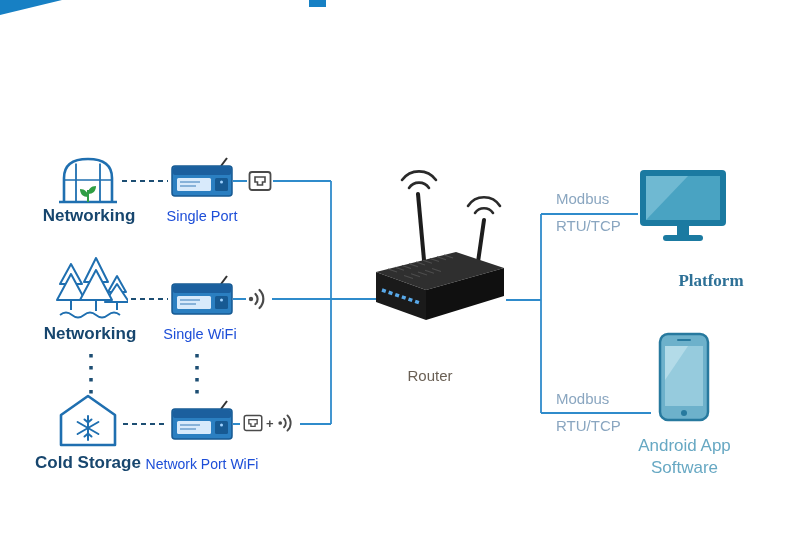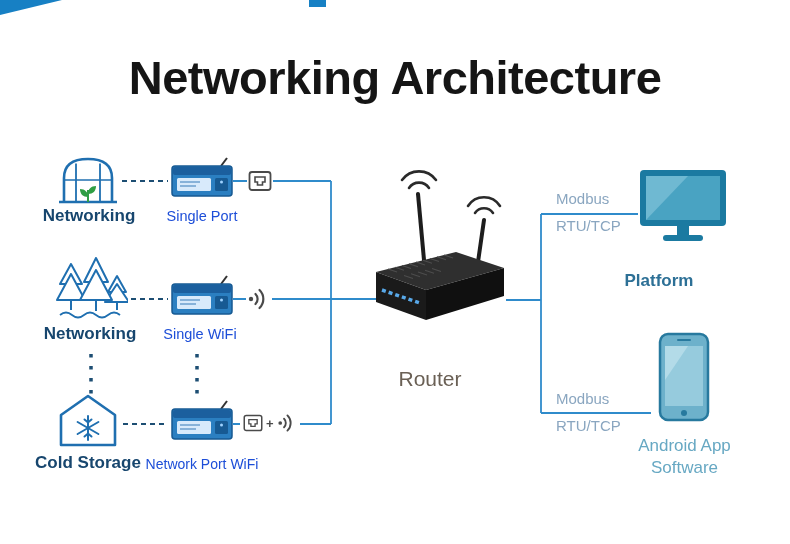--- a/index.html
+++ b/index.html
@@ -12,37 +12,36 @@
   .deco-tab{position:absolute;left:309px;top:0;width:17px;height:7px;background:#1780c4;}
   .title{
     position:absolute;left:0;right:0;top:50px;margin:0;text-align:center;
     font-size:47px;font-weight:800;letter-spacing:-0.5px;color:#151515;
   }
   .wires{position:absolute;left:0;top:0;width:790px;height:544px;}
   .node{position:absolute;}
   .lbl{position:absolute;text-align:center;line-height:1.15;}
   .navy{color:#17466e;font-weight:700;font-size:17px;}
   .devlbl{color:#1d4ed8;font-weight:400;font-size:14.5px;}
-  .routerlbl{color:#6a6055;font-weight:400;font-size:21px;}
+  .routerlbl{color:#6a6055;font-weight:400;font-size:15px;}
   .modbus{color:#8aa6c0;font-weight:400;font-size:15px;text-align:left;}
   .pclbl{color:#2d7096;font-weight:600;font-size:17px;}
   .androidlbl{color:#67a8c3;font-weight:500;font-size:17px;}
   .port-row{position:absolute;display:flex;align-items:center;gap:2px;background:#fff;padding:0 2px;}
   .plus{color:#4a4a4a;font-weight:700;font-size:13px;}
   svg{display:block;}
 </style>
 </head>
 <body>
 
 <div class="stage">
 
   <div class="deco-corner"></div>
   <div class="deco-tab"></div>
 
-  <h1 class="title">Networking Architecture</h1>
 
   <svg class="wires" viewBox="0 0 790 544">
     <g stroke="#1d4e73" stroke-width="2" stroke-dasharray="5 4">
       <path d="M122,181 L168,181"></path>
       <path d="M131,299 L168,299"></path>
       <path d="M123,424 L168,424"></path>
     </g>
     <g stroke="#2f8bcb" stroke-width="1.8" fill="none">
       <path d="M233,181 L331,181"></path>
       <path d="M233,299 L378,299"></path>
@@ -220,21 +219,21 @@
 
   <div class="node" style="left:637px;top:168px;">
     <svg width="92" height="78" viewBox="0 0 92 78">
       <rect x="3" y="2" width="86" height="56" rx="4" fill="#1b7aa1"></rect>
       <rect x="9" y="8" width="74" height="44" fill="#49a3c2"></rect>
       <polygon points="9,8 51,8 9,52" fill="#6fb9d2"></polygon>
       <rect x="40" y="58" width="12" height="9" fill="#1b7aa1"></rect>
       <rect x="26" y="67" width="40" height="6" rx="3" fill="#1b7aa1"></rect>
     </svg>
   </div>
-  <div class="lbl pclbl" style="left:596px;top:271px;width:126px;">Platform</div>
+  <div class="lbl pclbl" style="left:648px;top:271px;width:126px;font-family:Liberation Serif, serif;">Platform</div>
 
   <div class="node" style="left:658px;top:332px;">
     <svg width="52" height="90" viewBox="0 0 52 90">
       <rect x="2" y="2" width="48" height="86" rx="8" fill="#6db1cb" stroke="#27799e" stroke-width="2.5"></rect>
       <rect x="7" y="14" width="38" height="60" fill="#96cbdd"></rect>
       <polygon points="7,14 30,14 7,48" fill="#b3dbe8"></polygon>
       <line x1="20" y1="8" x2="32" y2="8" stroke="#27799e" stroke-width="2" stroke-linecap="round"></line>
       <circle cx="26" cy="81" r="3" fill="#27799e"></circle>
     </svg>
   </div>

